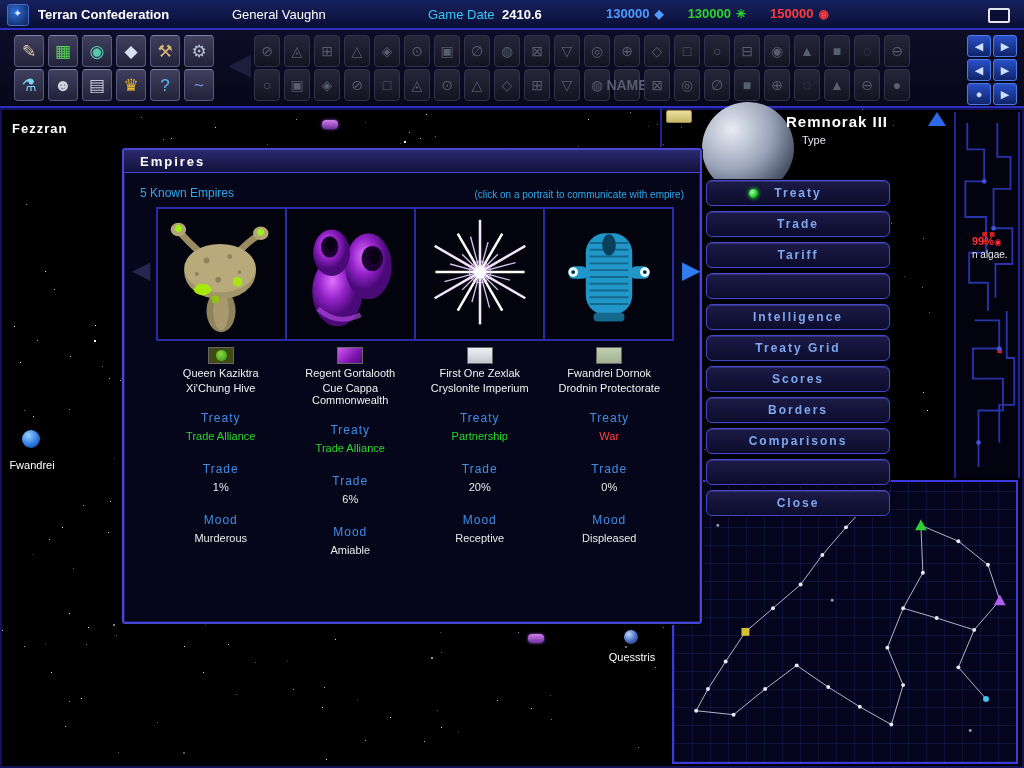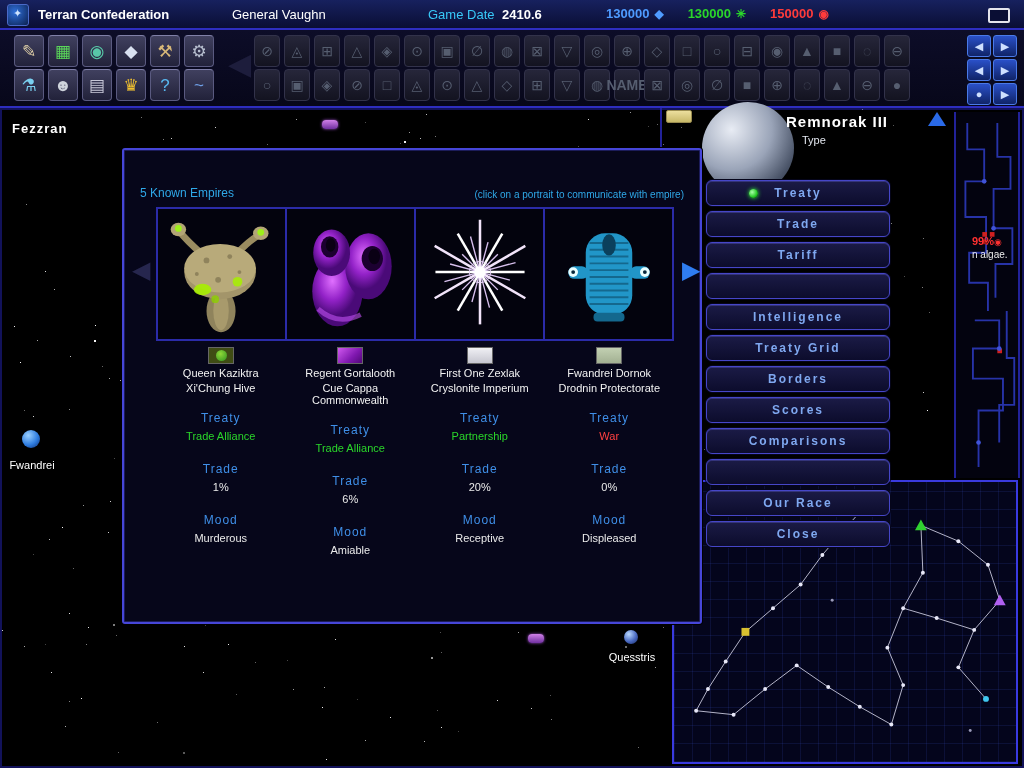--- a/index.html
+++ b/index.html
@@ -665,32 +665,29 @@
           <span class="sbtn-label">Tariff</span>
         </div>
         <div class="sbtn"></div>
         <div class="sbtn">
           <span class="sbtn-label">Intelligence</span>
         </div>
         <div class="sbtn">
           <span class="sbtn-label">Treaty Grid</span>
         </div>
         <div class="sbtn">
+          <span class="sbtn-label">Scores</span>
+        </div>
+        <div class="sbtn">
           <span class="sbtn-label">Borders</span>
-        </div>
-        <div class="sbtn">
-          <span class="sbtn-label">Scores</span>
         </div>
         <div class="sbtn">
           <span class="sbtn-label">Comparisons</span>
         </div>
         <div class="sbtn"></div>
-        <div class="sbtn">
-          <span class="sbtn-label">Our Race</span>
-        </div>
         <div class="sbtn">
           <span class="sbtn-label">Close</span>
         </div>
       </div>
 
     <div id="starmap">
       <svg id="starmap-svg" viewBox="0 0 346 284">
         <g stroke="#c9c9dd" stroke-width="1" fill="none" opacity="0.9">
           <polyline points="198,20 174,46 150,74 128,104 100,128 72,152 52,182 34,210 22,232"></polyline>
           <polyline points="22,232 60,236 92,210 124,186 156,208 188,228 220,246"></polyline>
@@ -725,20 +722,23 @@
           <circle cx="252" cy="92" r="2" fill="#e8e8f8"></circle>
           <circle cx="288" cy="60" r="2" fill="#e8e8f8"></circle>
           <circle cx="318" cy="84" r="2" fill="#e8e8f8"></circle>
           <circle cx="304" cy="150" r="2" fill="#e8e8f8"></circle>
           <circle cx="266" cy="138" r="2" fill="#e8e8f8"></circle>
           <circle cx="288" cy="188" r="2" fill="#e8e8f8"></circle>
         </svg>
     </div>
 
     <div id="dialog">
+      <div class="dlg-title">
+        <span>Empires</span>
+      </div>
       <div class="dlg-sub">
         <span class="known">5 Known Empires</span>
         <span class="hint">(click on a portrait to communicate with empire)</span>
       </div>
       <span class="pg-arrow pg-left">◀</span>
       <div id="pstrip">
           <div class="pcell">
             <svg viewBox="0 0 128 128" width="124" height="126">
               <ellipse cx="63" cy="102" rx="15" ry="22" fill="#8f835c"></ellipse>
               <ellipse cx="63" cy="102" rx="8" ry="20" fill="#a89a6c"></ellipse>

